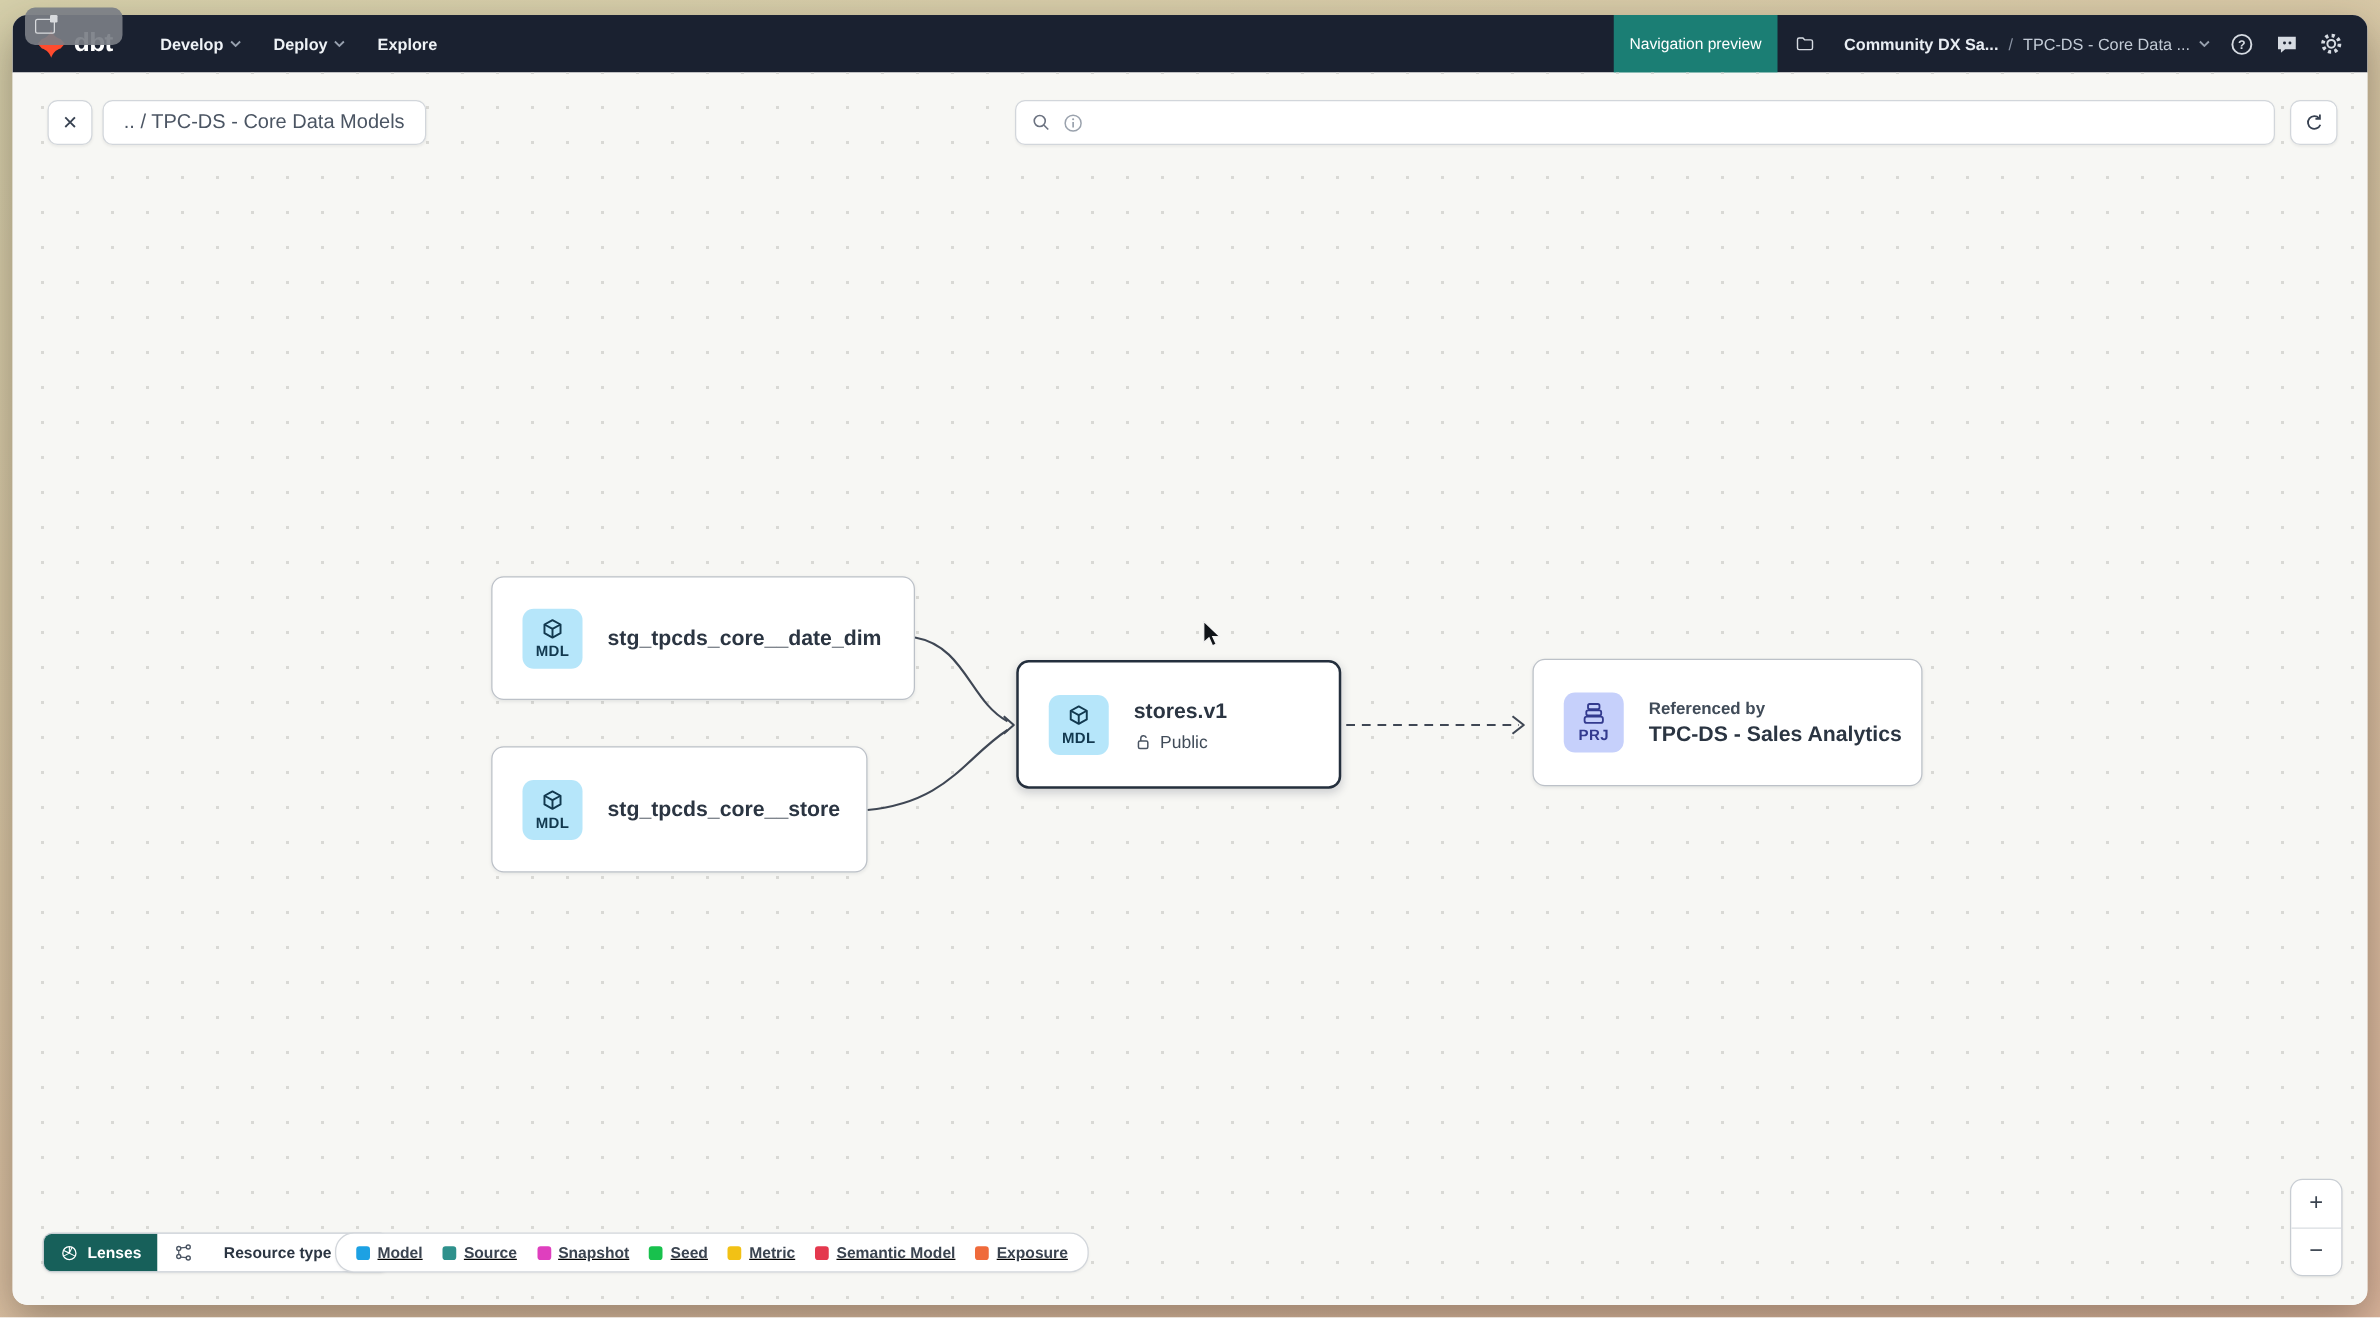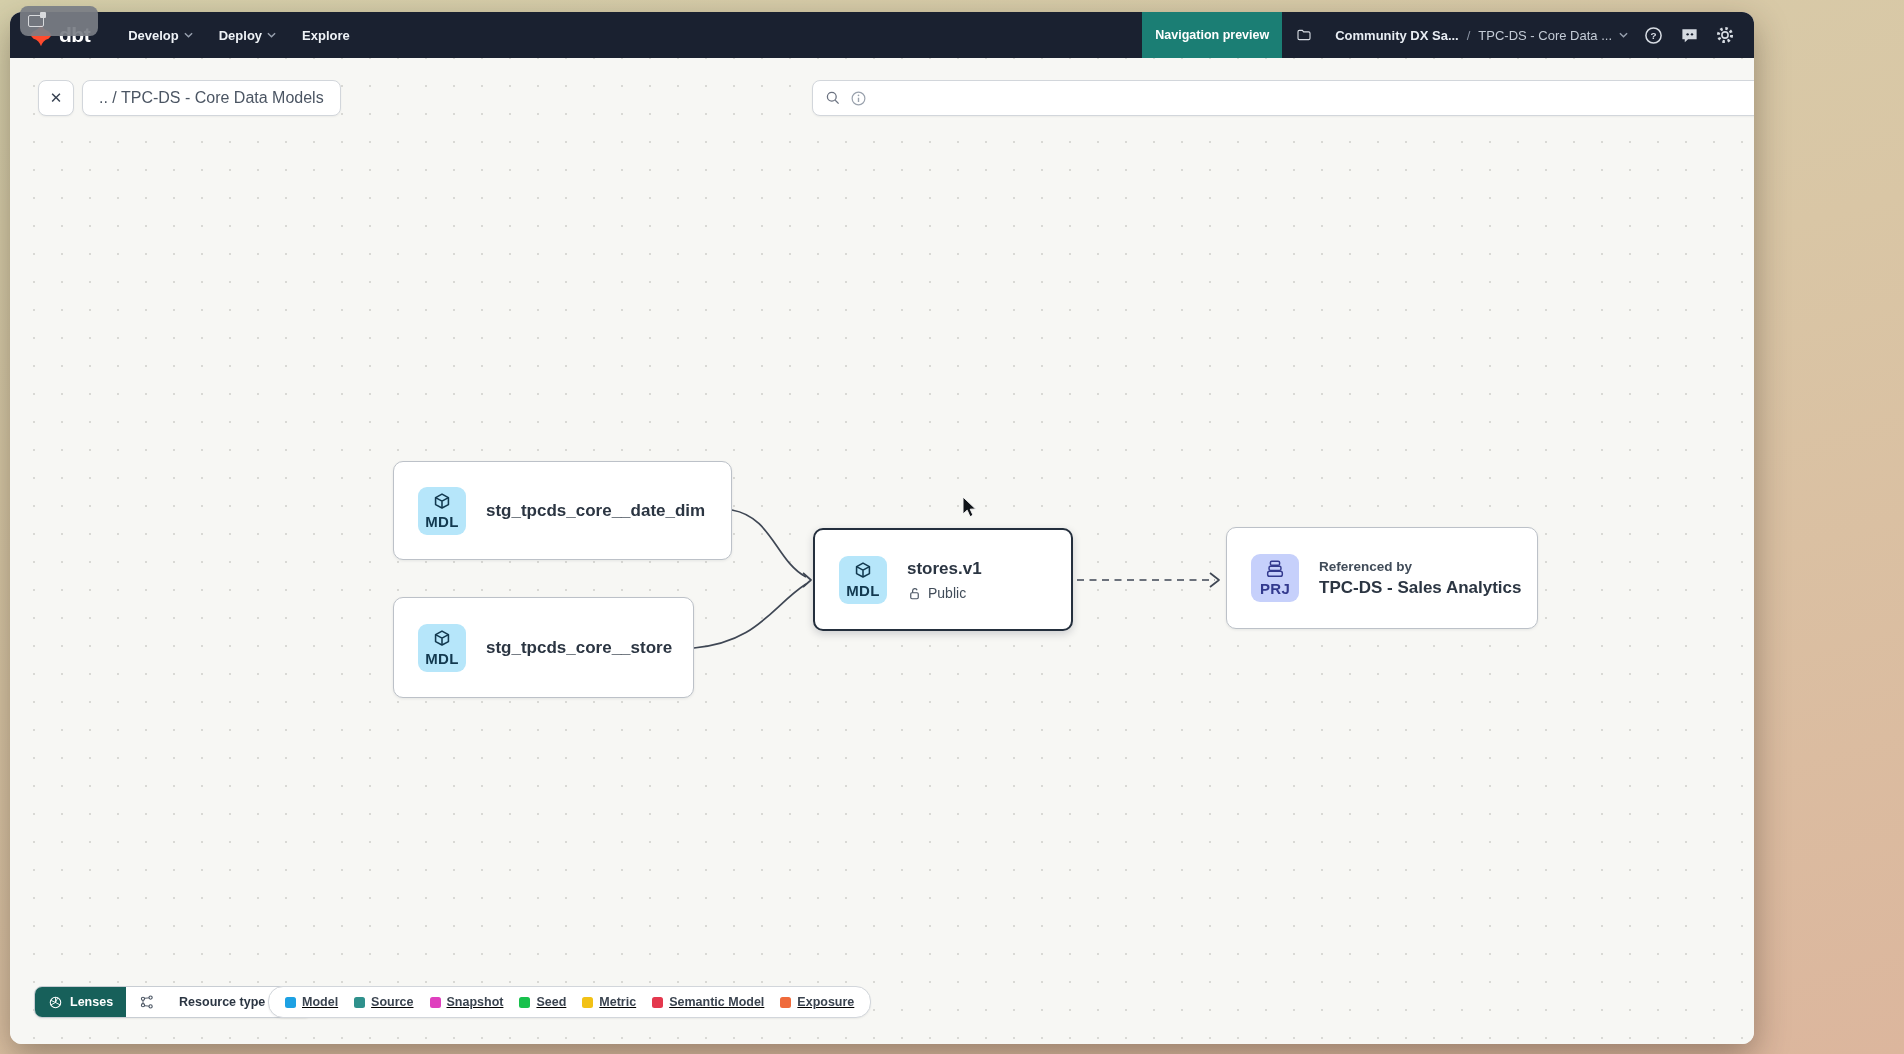--- a/index.html
+++ b/index.html
@@ -3,40 +3,40 @@
 <meta charset="utf-8">
 <style>
   * { margin:0; padding:0; box-sizing:border-box; }
   html,body { width:1904px; height:1054px; }
   body { font-family:"Liberation Sans", sans-serif; }
   .page {
     position:relative; width:1904px; height:1054px; overflow:hidden;
     background:linear-gradient(165deg,#d6d0ab 0%,#d9c6a5 45%,#dcb69d 100%);
   }
   .window {
-    position:absolute; left:10px; top:12px; width:1744px; height:1032px;
+    position:absolute; left:10px; top:12px; width:1884px; height:1032px;
     border-radius:12px; background:#f7f7f5; overflow:hidden;
     box-shadow:0 12px 34px rgba(40,30,20,.38);
   }
   
   .topbar {
     position:absolute; left:0; top:0; width:100%; height:46px;
     background:#1a2130; display:flex; align-items:center; padding:0 18px;
   }
   .logo { display:flex; align-items:center; gap:5px; margin-right:28px; }
   .logo-text { color:#fff; font-size:21px; font-weight:700; letter-spacing:-.5px; }
   .menu { display:flex; align-items:center; gap:6px; }
   .menu-item {
     display:flex; align-items:center; gap:5px; color:#eef2f6; font-size:13px;
     font-weight:700; padding:8px 10px; border-radius:6px; cursor:pointer;
   }
   .chev { width:9px; height:6px; }
   .topbar-right { margin-left:auto; display:flex; align-items:center; gap:14px; }
   .preview-badge {
-    color:#fff; font-size:12.5px; font-weight:700; padding:24px 13px;
+    color:#fff; font-size:12.5px; font-weight:400; padding:24px 13px;
     border-radius:6px; white-space:nowrap;
   }
   .crumbs { display:flex; align-items:center; gap:8px; white-space:nowrap; }
   .crumb-account { color:#e8edf3; font-size:13px; font-weight:700; display:flex; align-items:center; gap:23px; }
   .crumb-sep { color:#8a93a3; font-size:13px; }
   .crumb-project { color:#c3cbd6; font-size:13px; display:flex; align-items:center; gap:7px; }
   .tb-iconbtn { width:22px; height:22px; display:flex; align-items:center; justify-content:center; cursor:pointer; }
   
   .canvas {
     position:absolute; left:0; top:46px; right:0; bottom:0; background:#f7f7f4;
@@ -70,21 +70,21 @@
   .node {
     position:absolute; background:#fff; border:1.5px solid #bcc1c8; border-radius:10px;
     display:flex; align-items:center; gap:20px; padding:0 24px;
     box-shadow:0 1px 3px rgba(15,23,42,.08); cursor:pointer;
   }
   .node.selected { border:2.5px solid #242f3d; box-shadow:0 3px 8px rgba(15,23,42,.18); }
   .node-icon {
     width:48px; height:48px; border-radius:9px; flex:0 0 48px;
     display:flex; flex-direction:column; align-items:center; justify-content:center; gap:0;
   }
-  .node-icon .badge { font-size:15px; font-weight:800; letter-spacing:.3px; line-height:1.15; }
+  .node-icon .badge { font-size:12px; font-weight:800; letter-spacing:.3px; line-height:1.15; }
   .node-title { font-size:17px; font-weight:600; color:#2b3542; white-space:nowrap; }
   .node-sub { display:flex; align-items:flex-end; gap:6px; margin-top:6px; font-size:14px; color:#414c59; font-weight:500; }
   .node-kicker { font-size:13.5px; font-weight:600; color:#414c59; margin-bottom:4px; }
   
   .lens-group {
     position:absolute; left:24px; top:928px; height:32px; display:flex;
     border-radius:8px; overflow:hidden; border:1px solid #c8cdd3;
     box-shadow:0 1px 2px rgba(0,0,0,.06);
   }
   .lens-seg {

